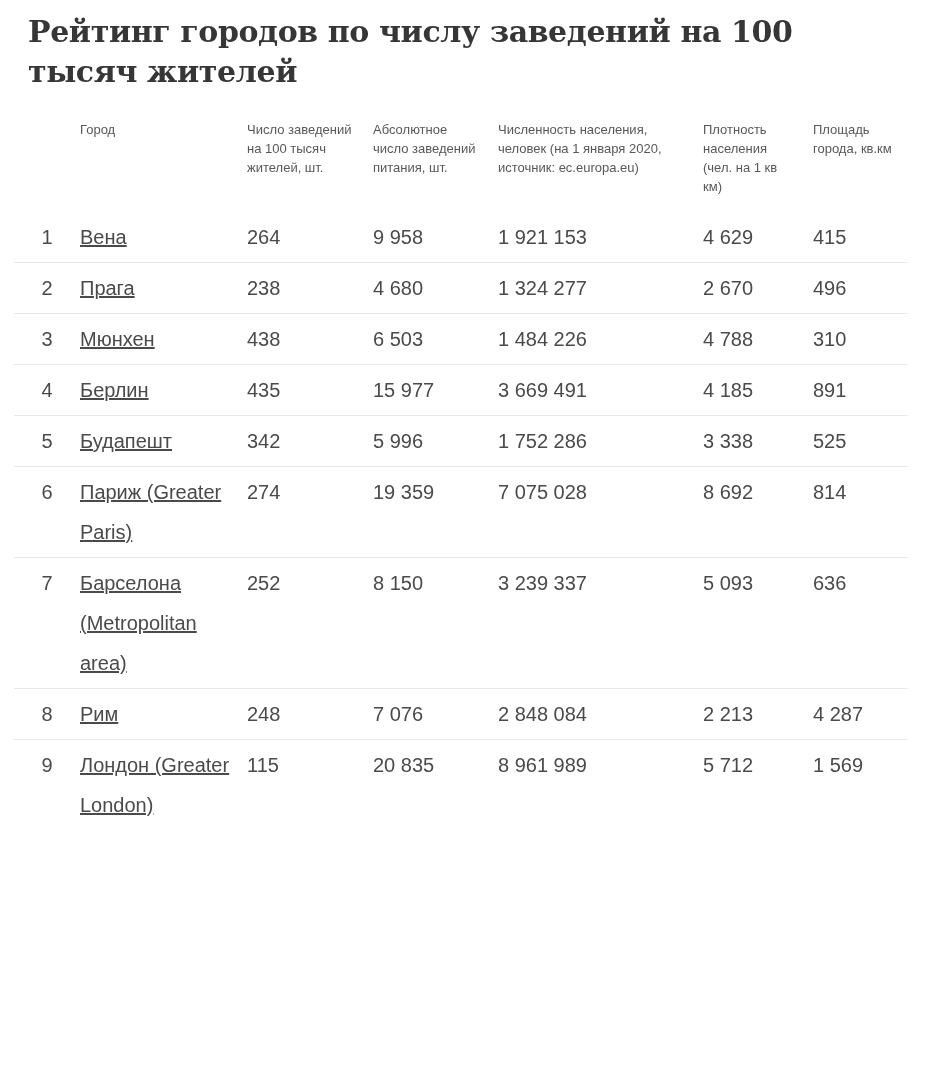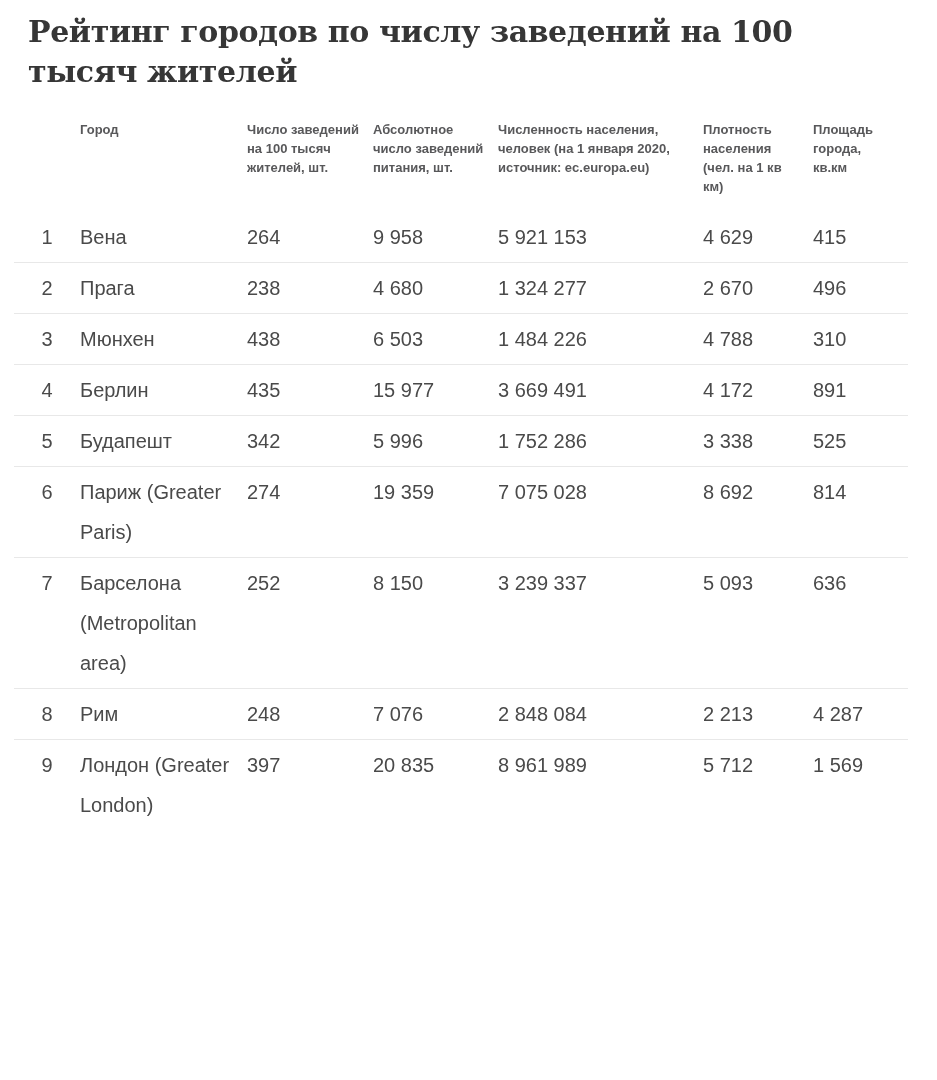--- a/index.html
+++ b/index.html
@@ -26,21 +26,21 @@
     margin: 0;
     padding: 12px 40px 24px 14px;
   }
   table.ranking {
     width: 894px;
     border-collapse: collapse;
     table-layout: fixed;
   }
   thead th {
     font-size: 13px;
-    font-weight: 700;
+    font-weight: 400;
     color: #58585a;
     text-align: left;
     vertical-align: top;
     line-height: 19px;
     padding: 4px 14px 16px 0;
   }
   tbody td {
     font-size: 20px;
     color: #4a4a4a;
     text-align: left;
@@ -51,21 +51,21 @@
   tbody tr {
     border-bottom: 1px solid #e8e8e8;
   }
   tbody tr:last-child {
     border-bottom: none;
   }
   th.col-rank, td.cell-rank {
     text-align: center;
     padding-right: 0;
   }
-  td.cell-city { padding-right: 16px; }
+  td.cell-city { padding-right: 16px; text-decoration: underline; }
 </style>
 </head>
 <body>
 
 <div class="page">
 
   <h1 class="page-title">Рейтинг городов по числу заведений на 100 тысяч жителей</h1>
 
   <table class="ranking">
     <colgroup>
@@ -87,21 +87,21 @@
         <th>Плотность населения (чел. на 1 кв км)</th>
         <th>Площадь города, кв.км</th>
       </tr>
     </thead>
     <tbody>
         <tr>
       <td class="cell-rank">1</td>
       <td class="cell-city">Вена</td>
       <td class="cell-num">264</td>
       <td class="cell-num">9 958</td>
-      <td class="cell-num">5 921 153</td>
+      <td class="cell-num">1 921 153</td>
       <td class="cell-num">4 629</td>
       <td class="cell-num">415</td>
     </tr>
         <tr>
       <td class="cell-rank">2</td>
       <td class="cell-city">Прага</td>
       <td class="cell-num">238</td>
       <td class="cell-num">4 680</td>
       <td class="cell-num">1 324 277</td>
       <td class="cell-num">2 670</td>
@@ -115,21 +115,21 @@
       <td class="cell-num">1 484 226</td>
       <td class="cell-num">4 788</td>
       <td class="cell-num">310</td>
     </tr>
         <tr>
       <td class="cell-rank">4</td>
       <td class="cell-city">Берлин</td>
       <td class="cell-num">435</td>
       <td class="cell-num">15 977</td>
       <td class="cell-num">3 669 491</td>
-      <td class="cell-num">4 172</td>
+      <td class="cell-num">4 185</td>
       <td class="cell-num">891</td>
     </tr>
         <tr>
       <td class="cell-rank">5</td>
       <td class="cell-city">Будапешт</td>
       <td class="cell-num">342</td>
       <td class="cell-num">5 996</td>
       <td class="cell-num">1 752 286</td>
       <td class="cell-num">3 338</td>
       <td class="cell-num">525</td>
@@ -157,21 +157,21 @@
       <td class="cell-city">Рим</td>
       <td class="cell-num">248</td>
       <td class="cell-num">7 076</td>
       <td class="cell-num">2 848 084</td>
       <td class="cell-num">2 213</td>
       <td class="cell-num">4 287</td>
     </tr>
         <tr>
       <td class="cell-rank">9</td>
       <td class="cell-city">Лондон (Greater London)</td>
-      <td class="cell-num">397</td>
+      <td class="cell-num">115</td>
       <td class="cell-num">20 835</td>
       <td class="cell-num">8 961 989</td>
       <td class="cell-num">5 712</td>
       <td class="cell-num">1 569</td>
     </tr>
       </tbody>
   </table>
 
 </div>
 

